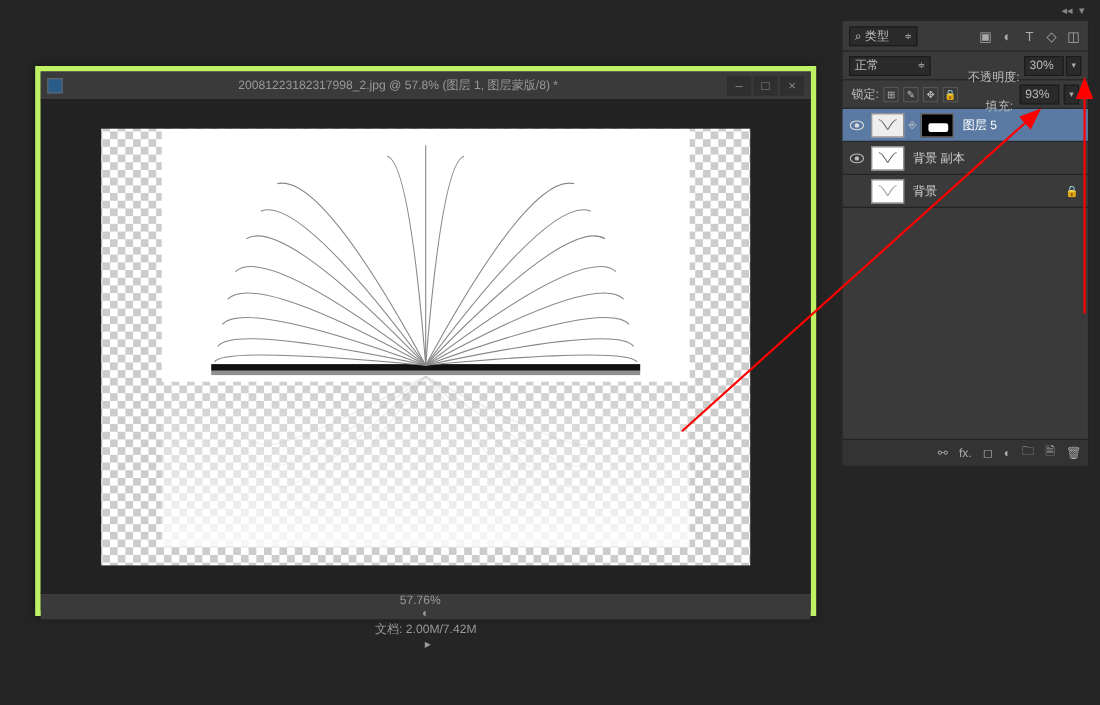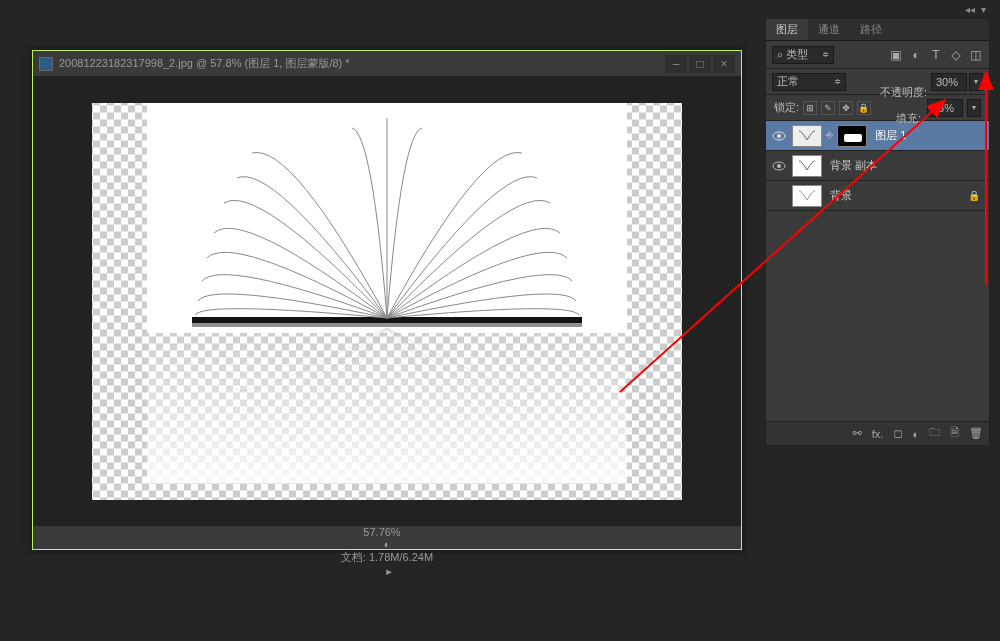--- a/index.html
+++ b/index.html
@@ -1,19 +1,19 @@
 <!DOCTYPE html>
 <html><head>
 <meta charset="utf-8">
 <style>
 * { margin: 0; padding: 0; box-sizing: border-box; font-family: "Microsoft YaHei", Arial, sans-serif; }
 body { background: #252525; width: 1000px; height: 641px; overflow: hidden; position: relative; }
 
 
-.doc-window { position: absolute; left: 32px; top: 50px; width: 710px; height: 500px; background: #3a3a3a; border: 1px solid #bef264; box-shadow: 0 0 8px rgba(0,0,0,0.5); }
+.doc-window { position: absolute; left: 32px; top: 60px; width: 710px; height: 500px; background: #3a3a3a; border: 5px solid #bef264; box-shadow: 0 0 8px rgba(0,0,0,0.5); text-align: center; }
 .doc-titlebar { height: 26px; background: #3a3a3a; display: flex; align-items: center; padding: 0 6px; border-bottom: 1px solid #222; }
 .doc-icon { width: 14px; height: 14px; background: #2a5c8a; border: 1px solid #666; margin-right: 6px; }
 .doc-title { color: #999; font-size: 11px; flex: 1; }
 .window-controls { display: flex; gap: 2px; }
 .win-btn { width: 22px; height: 18px; background: #2f2f2f; color: #888; font-size: 12px; display: flex; align-items: center; justify-content: center; cursor: pointer; }
 
 .doc-canvas { position: relative; width: 100%; height: 448px; background: #222; display: flex; align-items: center; justify-content: center; }
 .canvas-inner { width: 590px; height: 397px; position: relative; background: repeating-conic-gradient(#ccc 0% 25%, #fff 0% 50%) 50% / 14px 14px; overflow: hidden; }
 .book-render { position: absolute; left: 0; top: 0; width: 100%; height: 100%; }
 
@@ -138,36 +138,31 @@
             <stop offset="100%" stop-color="#fff" stop-opacity="0.85"></stop>
           </linearGradient>
         </defs>
       </svg>
     </div>
   </div>
   <div class="doc-statusbar">
     <span class="zoom-val">57.76%</span>
     <span>◐</span>
     <span class="status-sep"></span>
-    <span>文档: 1.78M/6.24M</span>
+    <span>文档: 2.00M/7.42M</span>
     <span class="scroll-cue">▸</span>
   </div>
 </div>
 
 <div class="panel-stack">
   <div class="panel-top-icons">
     <span>◂◂</span>
     <span>▾</span>
   </div>
   <div class="panel">
-    <div class="panel-tabs">
-      <div class="panel-tab active">图层</div>
-      <div class="panel-tab">通道</div>
-      <div class="panel-tab">路径</div>
-    </div>
 
     <div class="filter-row">
       <div class="filter-select">
         <span>⌕</span>&nbsp;<span>类型</span><span class="caret">≑</span>
       </div>
       <div class="filter-icons">
         <span class="fi">▣</span>
         <span class="fi">◐</span>
         <span class="fi">T</span>
         <span class="fi">◇</span>
@@ -212,21 +207,21 @@
             </svg>
           </div>
         <div class="thumb">
           <svg width="28" height="20" viewBox="0 0 28 20">
               <rect width="28" height="20" fill="#eee"></rect>
               <path d="M14 14 Q8 4 6 5 M14 14 Q20 4 22 5" stroke="#666" fill="none"></path>
             </svg>
         </div>
         <span class="link-icon">⎆</span>
         <div class="mask-thumb"></div>
-        <span class="layer-name">图层 1</span>
+        <span class="layer-name">图层 5</span>
       </div>
 
       <div class="layer-row">
         <div class="vis-col">
             <svg class="eye-icon" viewBox="0 0 14 10">
               <ellipse cx="7" cy="5" rx="6" ry="4" fill="none" stroke="#bbb"></ellipse>
               <circle cx="7" cy="5" r="2" fill="#bbb"></circle>
             </svg>
           </div>
         <div class="thumb">

